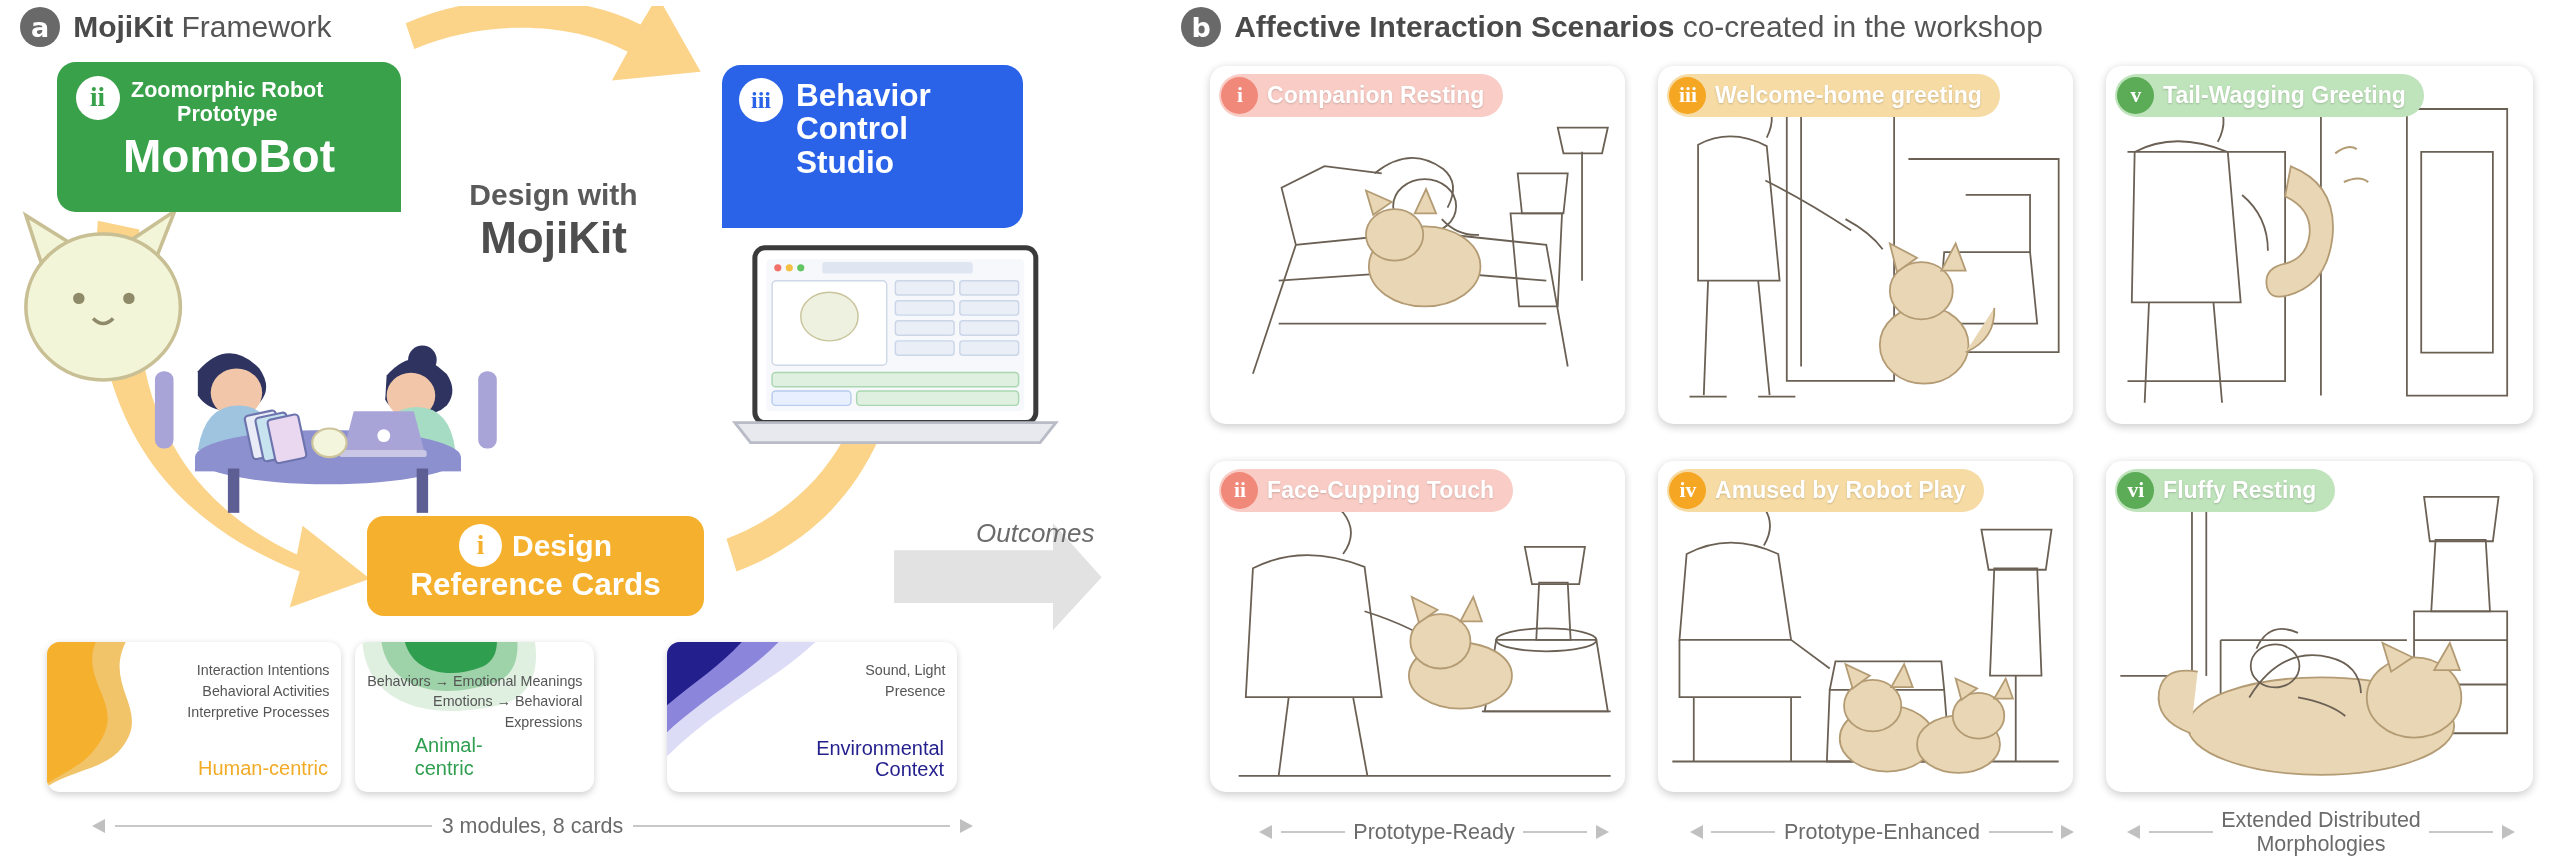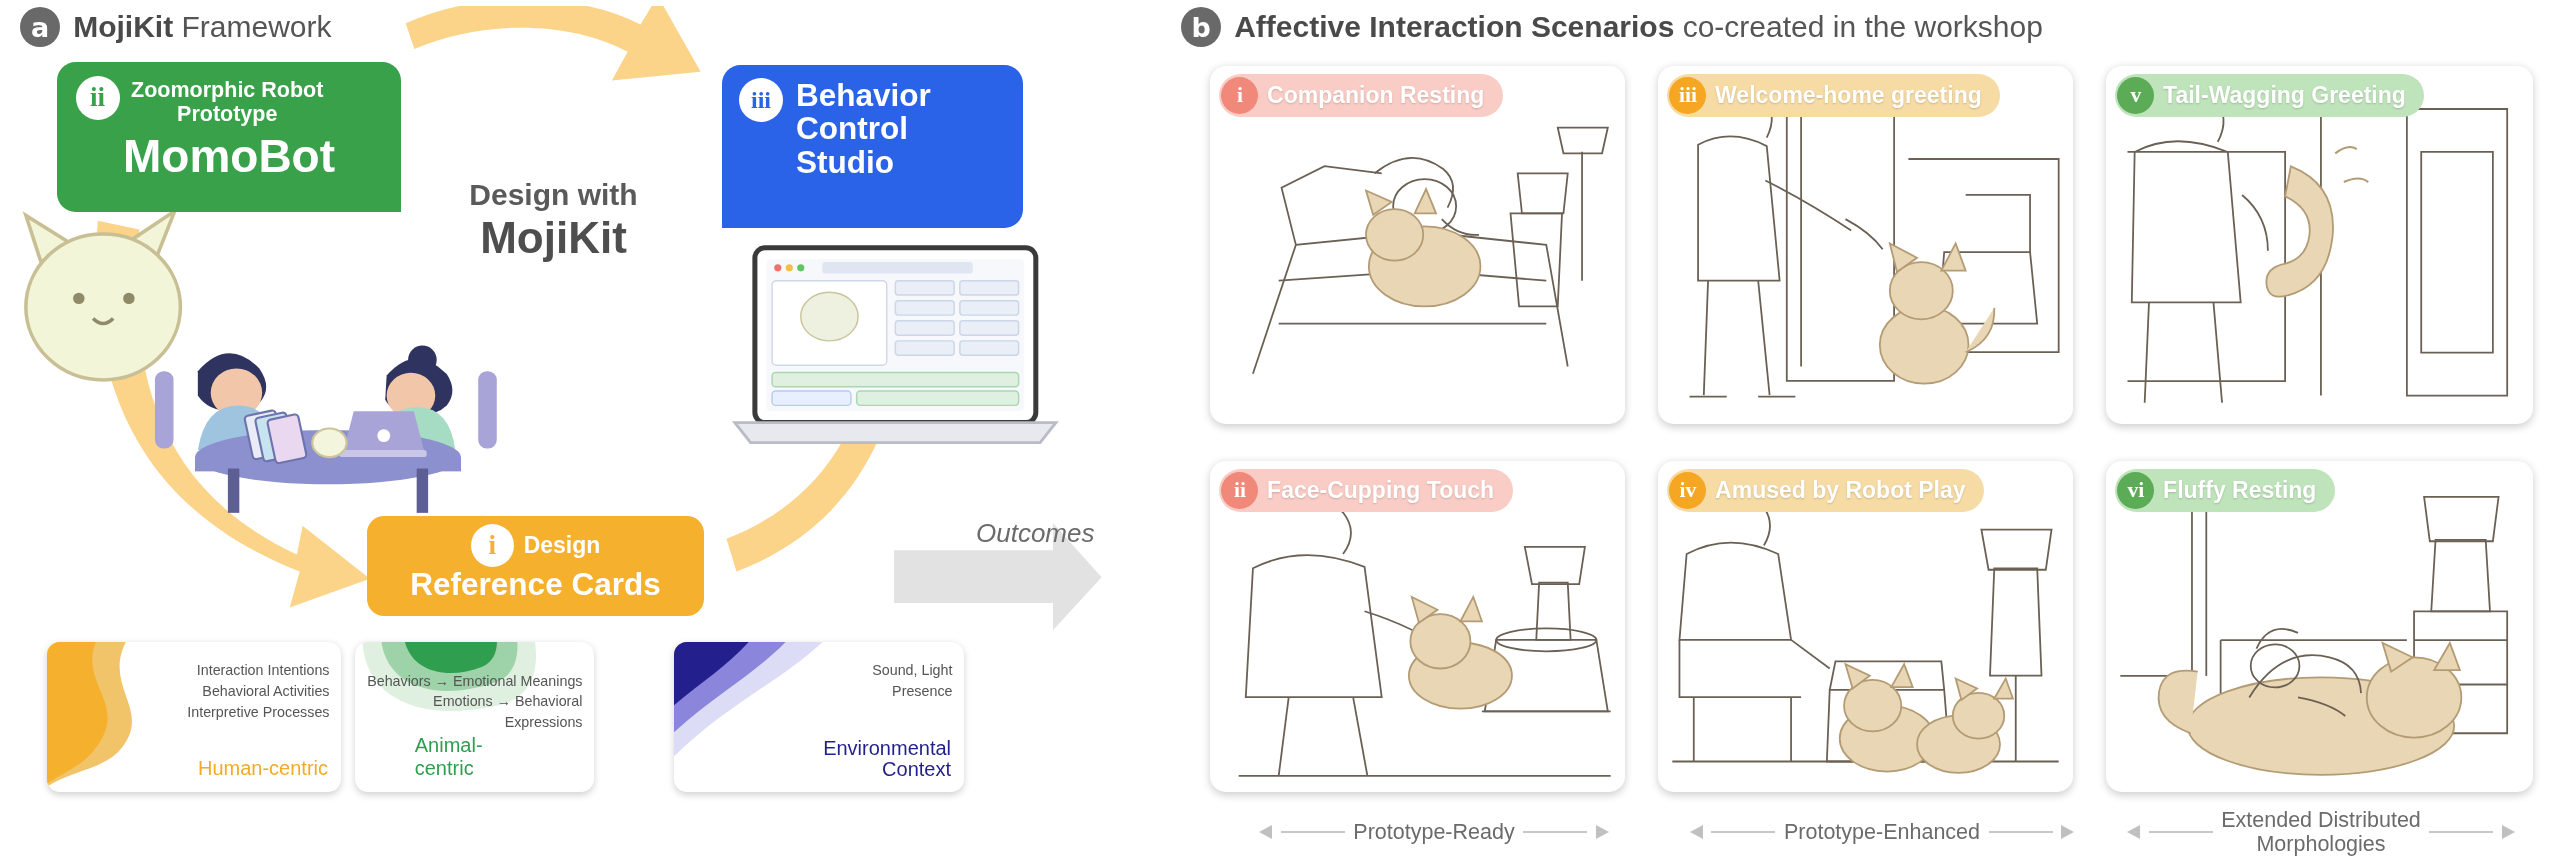--- a/index.html
+++ b/index.html
@@ -55,36 +55,36 @@
   #center-head .l1{font-size:30px;font-weight:700;}
   #center-head .l2{font-size:44px;font-weight:700;color:#4e4e4e;margin-top:1.4px;}
 
   
   #badge-drc{
     position:absolute;left:354px;top:510px;width:337px;height:100px;
     background:#f5b02e;color:#fff;border-radius:17px;padding:8.6px 14.3px;
   }
   #badge-drc .row{display:flex;align-items:center;gap:10px;justify-content:center;}
   #badge-drc .roman{width:43px;height:43px;font-size:27px;color:#f5b02e;}
-  #badge-drc .t1{font-size:23px;font-weight:700;}
+  #badge-drc .t1{font-size:30px;font-weight:700;}
   #badge-drc .t2{font-size:31.5px;font-weight:700;text-align:center;margin-top:-1.4px;}
 
   
   .mod-card{
     position:absolute;top:636px;height:150px;border-radius:13px;background:#fff;
     box-shadow:0 2.1px 7.2px rgba(0,0,0,.18);overflow:hidden;
   }
   .mod-lines{position:absolute;right:11.5px;top:18.6px;text-align:right;color:#555;
     font-size:14.3px;line-height:1.45;}
   .mod-title{position:absolute;bottom:11.5px;font-size:20px;font-weight:400;}
   #mod-human{left:34px;width:294px;}
   #mod-human .mod-title{right:13px;color:#f2ab26;}
   #mod-animal{left:342px;width:239px;}
   #mod-animal .mod-title{left:50%;transform:translateX(-50%);color:#2f9e4f;}
-  #mod-env{left:654px;width:290px;margin-left:7px;}
+  #mod-env{left:654px;width:290px;}
   #mod-env .mod-title{right:13px;color:#231f8c;text-align:right;line-height:1.05;}
 
   .blob{position:absolute;pointer-events:none;}
 
   
   #a-caption{position:absolute;left:79px;top:808px;width:881px;display:flex;align-items:center;gap:10px;}
   .rule{flex:1;height:2.1px;background:#c8c8c8;}
   .cap-text{font-size:21.5px;color:#6b6b6b;white-space:nowrap;}
   .tri-l{width:0;height:0;border-top:7.2px solid transparent;border-bottom:7.2px solid transparent;border-right:13px solid #c0c0c0;}
   .tri-r{width:0;height:0;border-top:7.2px solid transparent;border-bottom:7.2px solid transparent;border-left:13px solid #c0c0c0;}
@@ -278,20 +278,27 @@
         <div>Presence</div>
       </div>
       <div class="mod-title">
         <div>Environmental</div>
         <div>Context</div>
       </div>
     </div>
 
     <div id="outcomes-label">Outcomes</div>
 
+    <div id="a-caption">
+      <div class="tri-l"></div>
+      <div class="rule"></div>
+      <div class="cap-text">3 modules, 8 cards</div>
+      <div class="rule"></div>
+      <div class="tri-r"></div>
+    </div>
   </section>
 
   <section id="panel-b">
 
     <div id="b-head" class="panel-head">
       <div class="panel-letter">b</div>
       <div class="panel-title"><b>Affective Interaction Scenarios</b><span> co-created in the workshop</span></div>
     </div>
 
     <div class="scen-card" style="left:36px;top:60px;width:415px;height:358px;">

